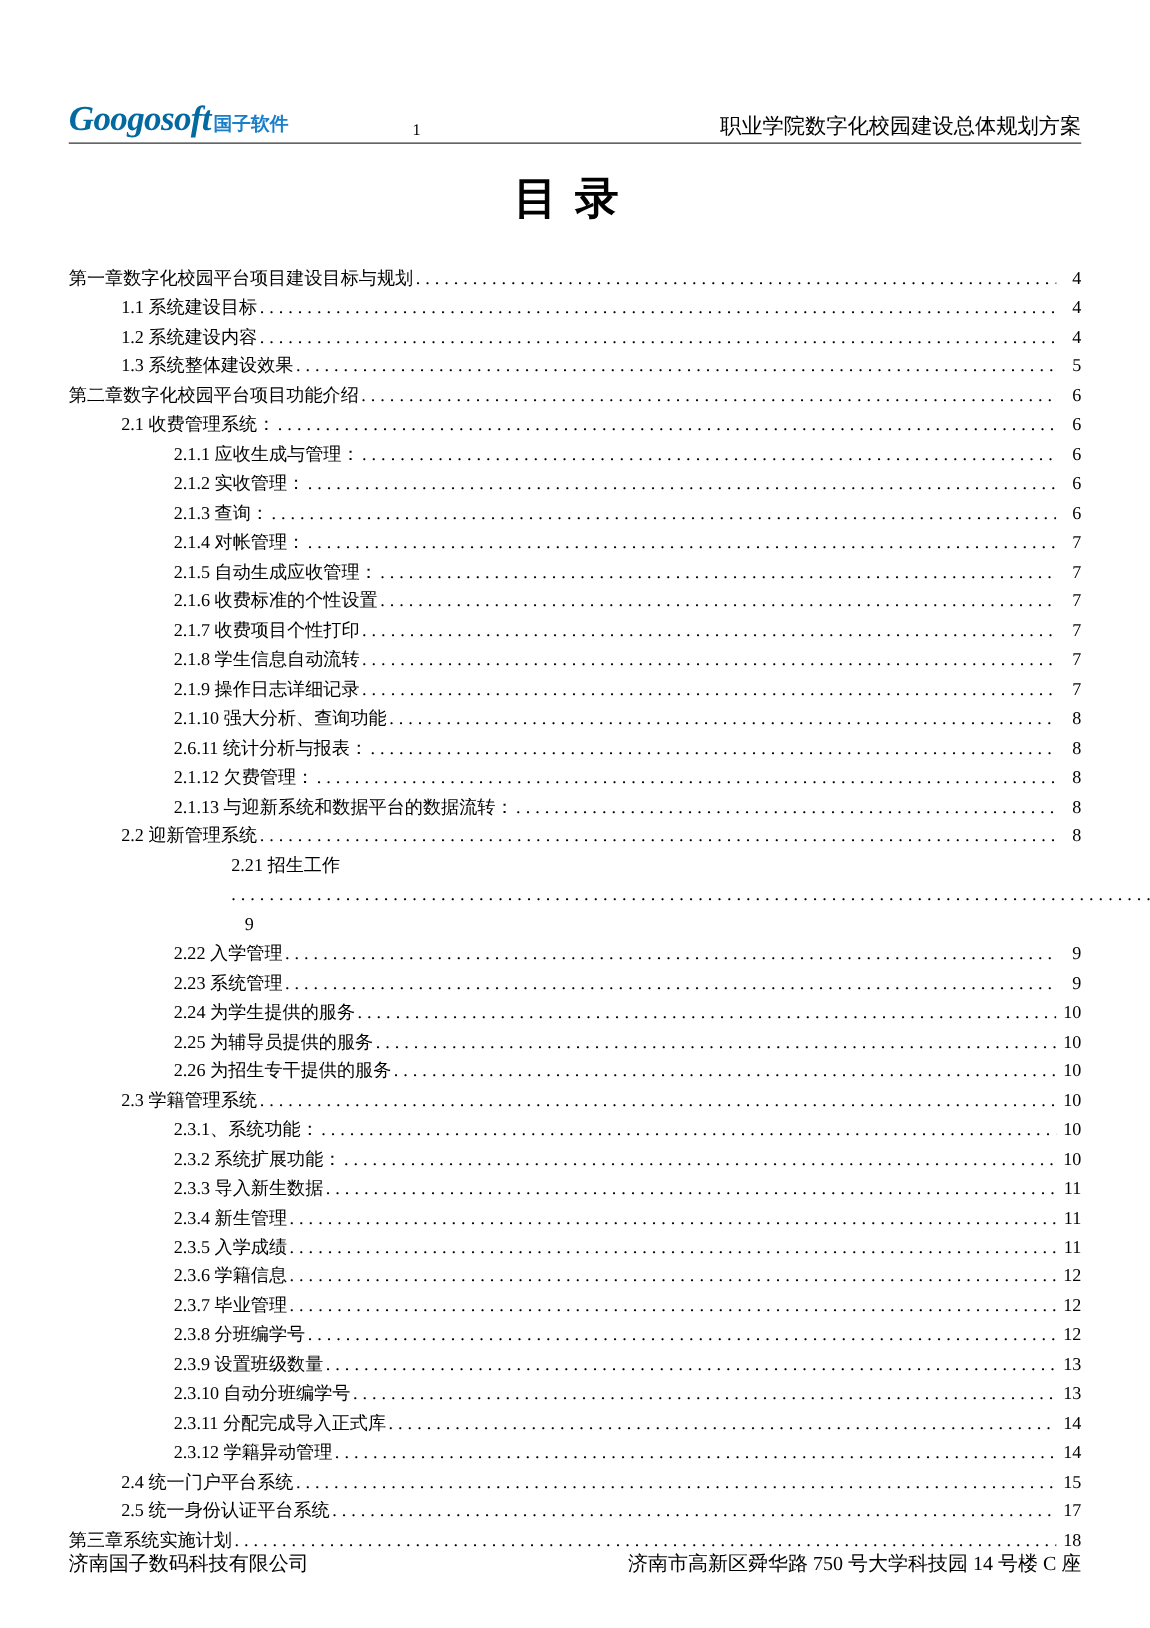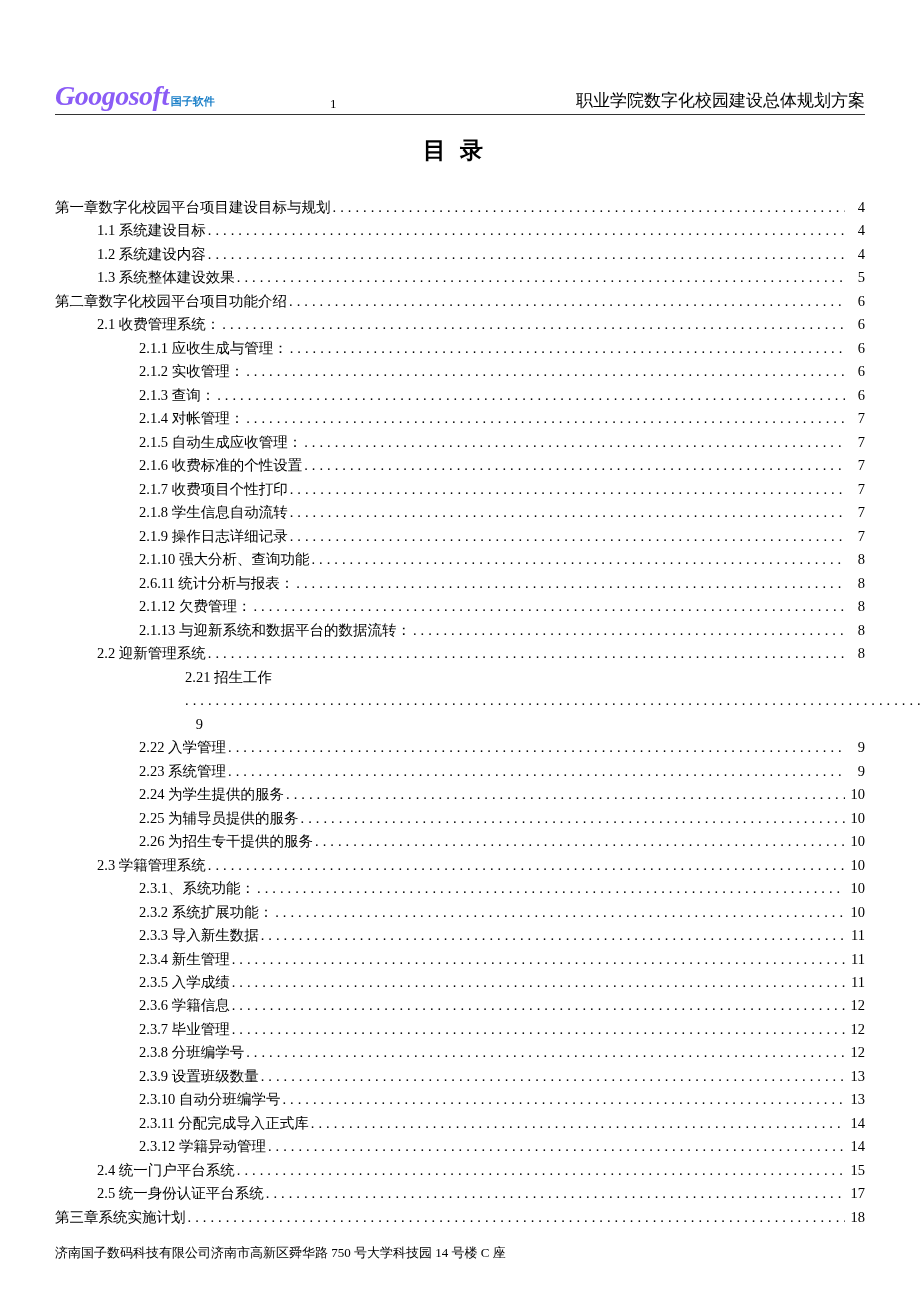--- a/index.html
+++ b/index.html
@@ -26,42 +26,42 @@
   .logo-block {
     display: flex;
     align-items: baseline;
     gap: 2px;
   }
   .logo-main {
     font-family: "Times New Roman", serif;
     font-style: italic;
     font-weight: bold;
     font-size: 28px;
-    color: #8b5cf6;
+    color: #0369a1;
     letter-spacing: -0.5px;
   }
   .logo-sub {
     font-family: "SimHei", sans-serif;
-    font-size: 11px;
+    font-size: 15px;
     color: #1a7fc8;
     font-weight: bold;
   }
   .header-center {
     font-size: 13px;
     position: absolute;
     left: 330px;
   }
   .header-right {
     font-size: 17px;
     font-family: "SimSun", serif;
   }
   .title {
     text-align: center;
     font-family: "SimHei", "黑体", sans-serif;
-    font-size: 23px;
+    font-size: 35px;
     font-weight: bold;
     margin: 10px 0 30px 0;
     letter-spacing: 14px;
   }
   .toc {
     font-size: 14.5px;
     line-height: 1.62;
   }
   .toc-row {
     display: flex;
@@ -86,21 +86,22 @@
   .lvl1 { padding-left: 0; }
   .lvl2 { padding-left: 42px; }
   .lvl3 { padding-left: 84px; }
   .lvl3b { padding-left: 128px; flex-direction: column; }
   .footer {
     position: absolute;
     bottom: 40px;
     left: 55px;
     right: 55px;
     display: flex;
-    font-size: 13px;
+    justify-content: space-between;
+    font-size: 16px;
   }
 </style>
 </head>
 <body>
 
 <div class="page">
 
   <div class="header">
     <div class="logo-block">
       <span class="logo-main">Googosoft</span>

